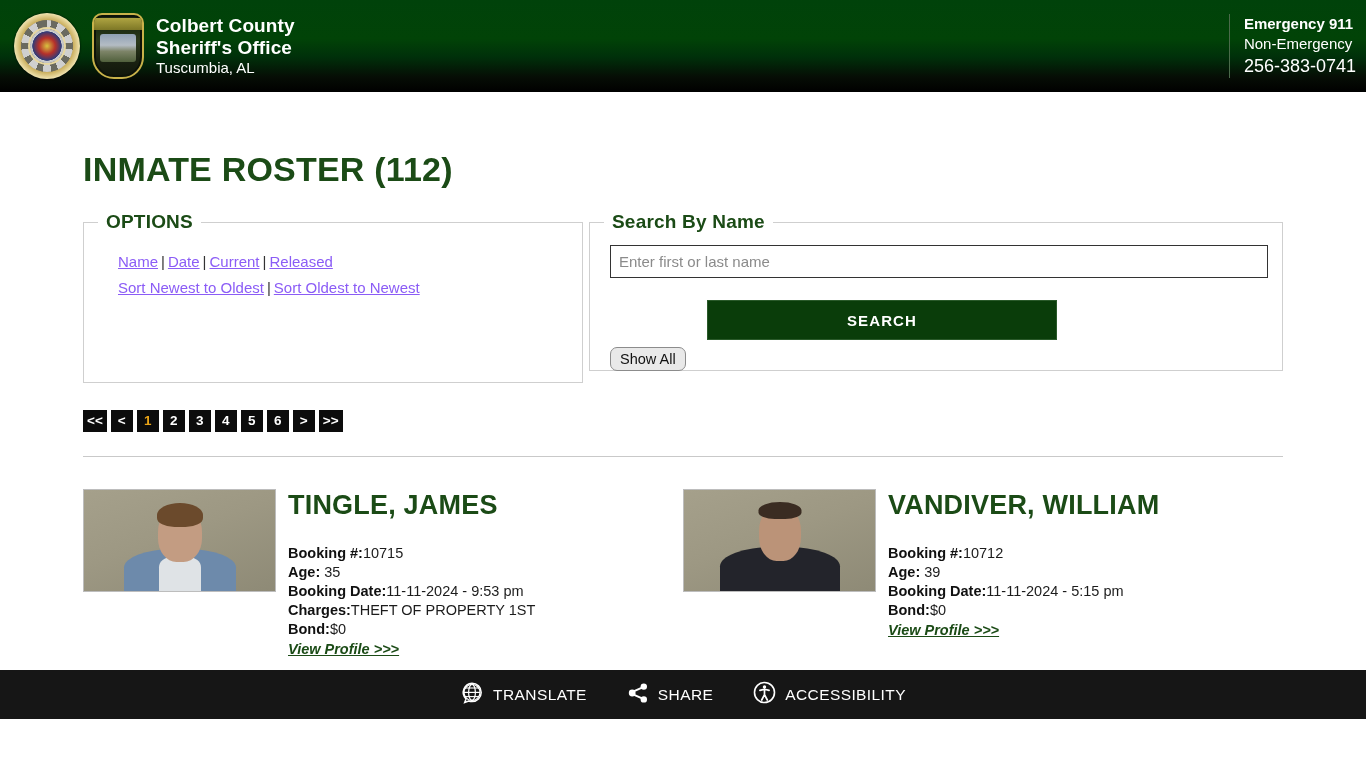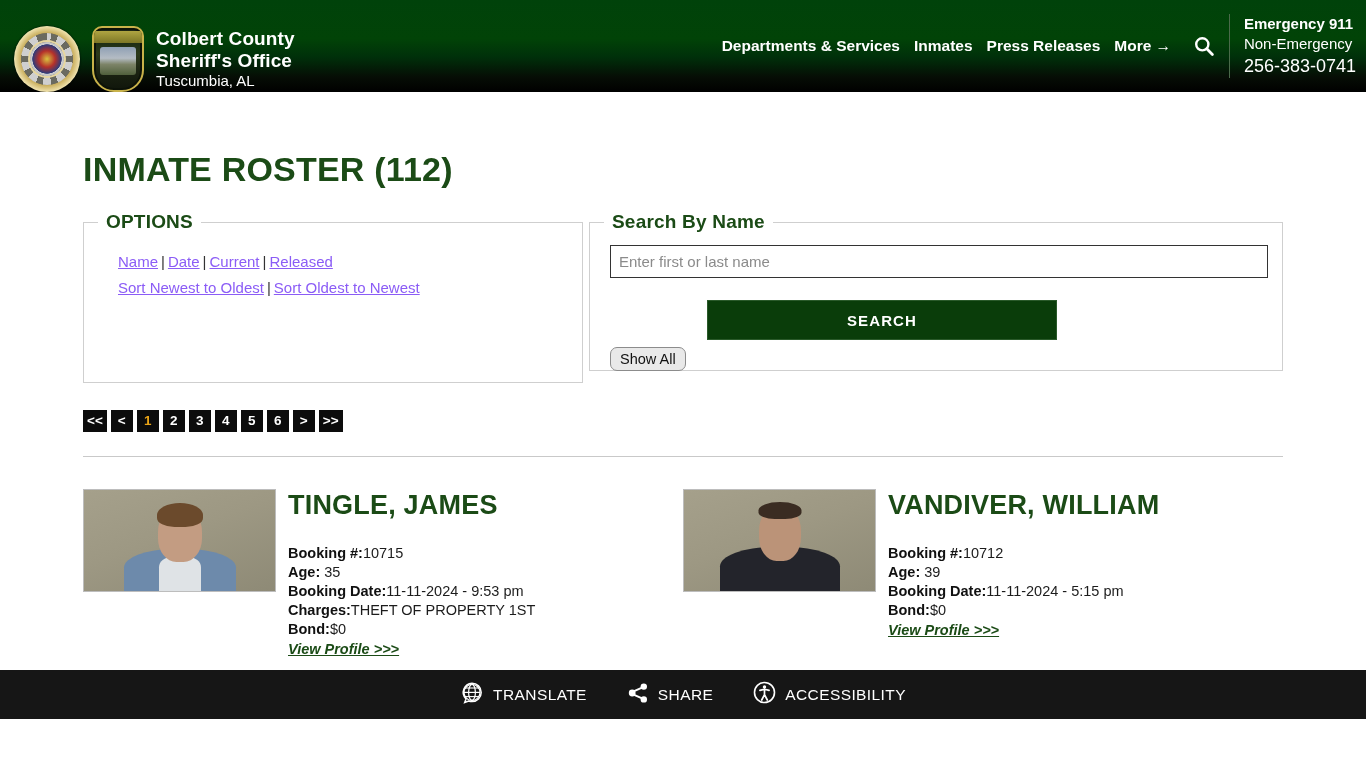--- a/index.html
+++ b/index.html
@@ -11,21 +11,21 @@
     overflow: hidden;
   }
 
   
   .site-header {
     position: relative;
     width: 1366px;
     height: 92px;
     background: linear-gradient(to bottom, #00420a 0%, #014307 42%, #00300a 62%, #060d05 84%, #000000 100%);
     display: flex;
-    align-items: flex-end;
+    align-items: center;
   }
   .brand {
     display: flex;
     align-items: center;
     padding-left: 14px;
     gap: 12px;
   }
   .badge-round {
     width: 66px; height: 66px;
     border-radius: 50%;
@@ -315,35 +315,20 @@
     <div class="badge-round"></div>
     <div class="badge-shield"></div>
     <div class="brand-text">
       <div class="brand-line1">Colbert County</div>
       <div class="brand-line2">Sheriff's Office</div>
       <div class="brand-line3">Tuscumbia, AL</div>
     </div>
   </div>
 
   <div class="nav-wrap">
-    <nav class="main-nav">
-      <a href="#">Departments &amp; Services</a>
-      <a href="#">Inmates</a>
-      <a href="#">Press Releases</a>
-      <a href="#" class="nav-more">
-        <span>More</span>
-        <span class="arrow-icon">→</span>
-      </a>
-      <span class="search-icon-btn">
-        <svg width="22" height="22" viewBox="0 0 22 22" aria-hidden="true">
-          <circle cx="9.3" cy="9.3" r="6.1" fill="none" stroke="#ffffff" stroke-width="2.4"></circle>
-          <line x1="13.8" y1="13.8" x2="19.4" y2="19.4" stroke="#ffffff" stroke-width="2.8" stroke-linecap="round"></line>
-        </svg>
-      </span>
-    </nav>
     <div class="emergency">
       <div class="emg-1">Emergency 911</div>
       <div class="emg-2">Non-Emergency</div>
       <div class="emg-3">256-383-0741</div>
     </div>
   </div>
 </div>
 
 <div class="page">
   <div class="container">

